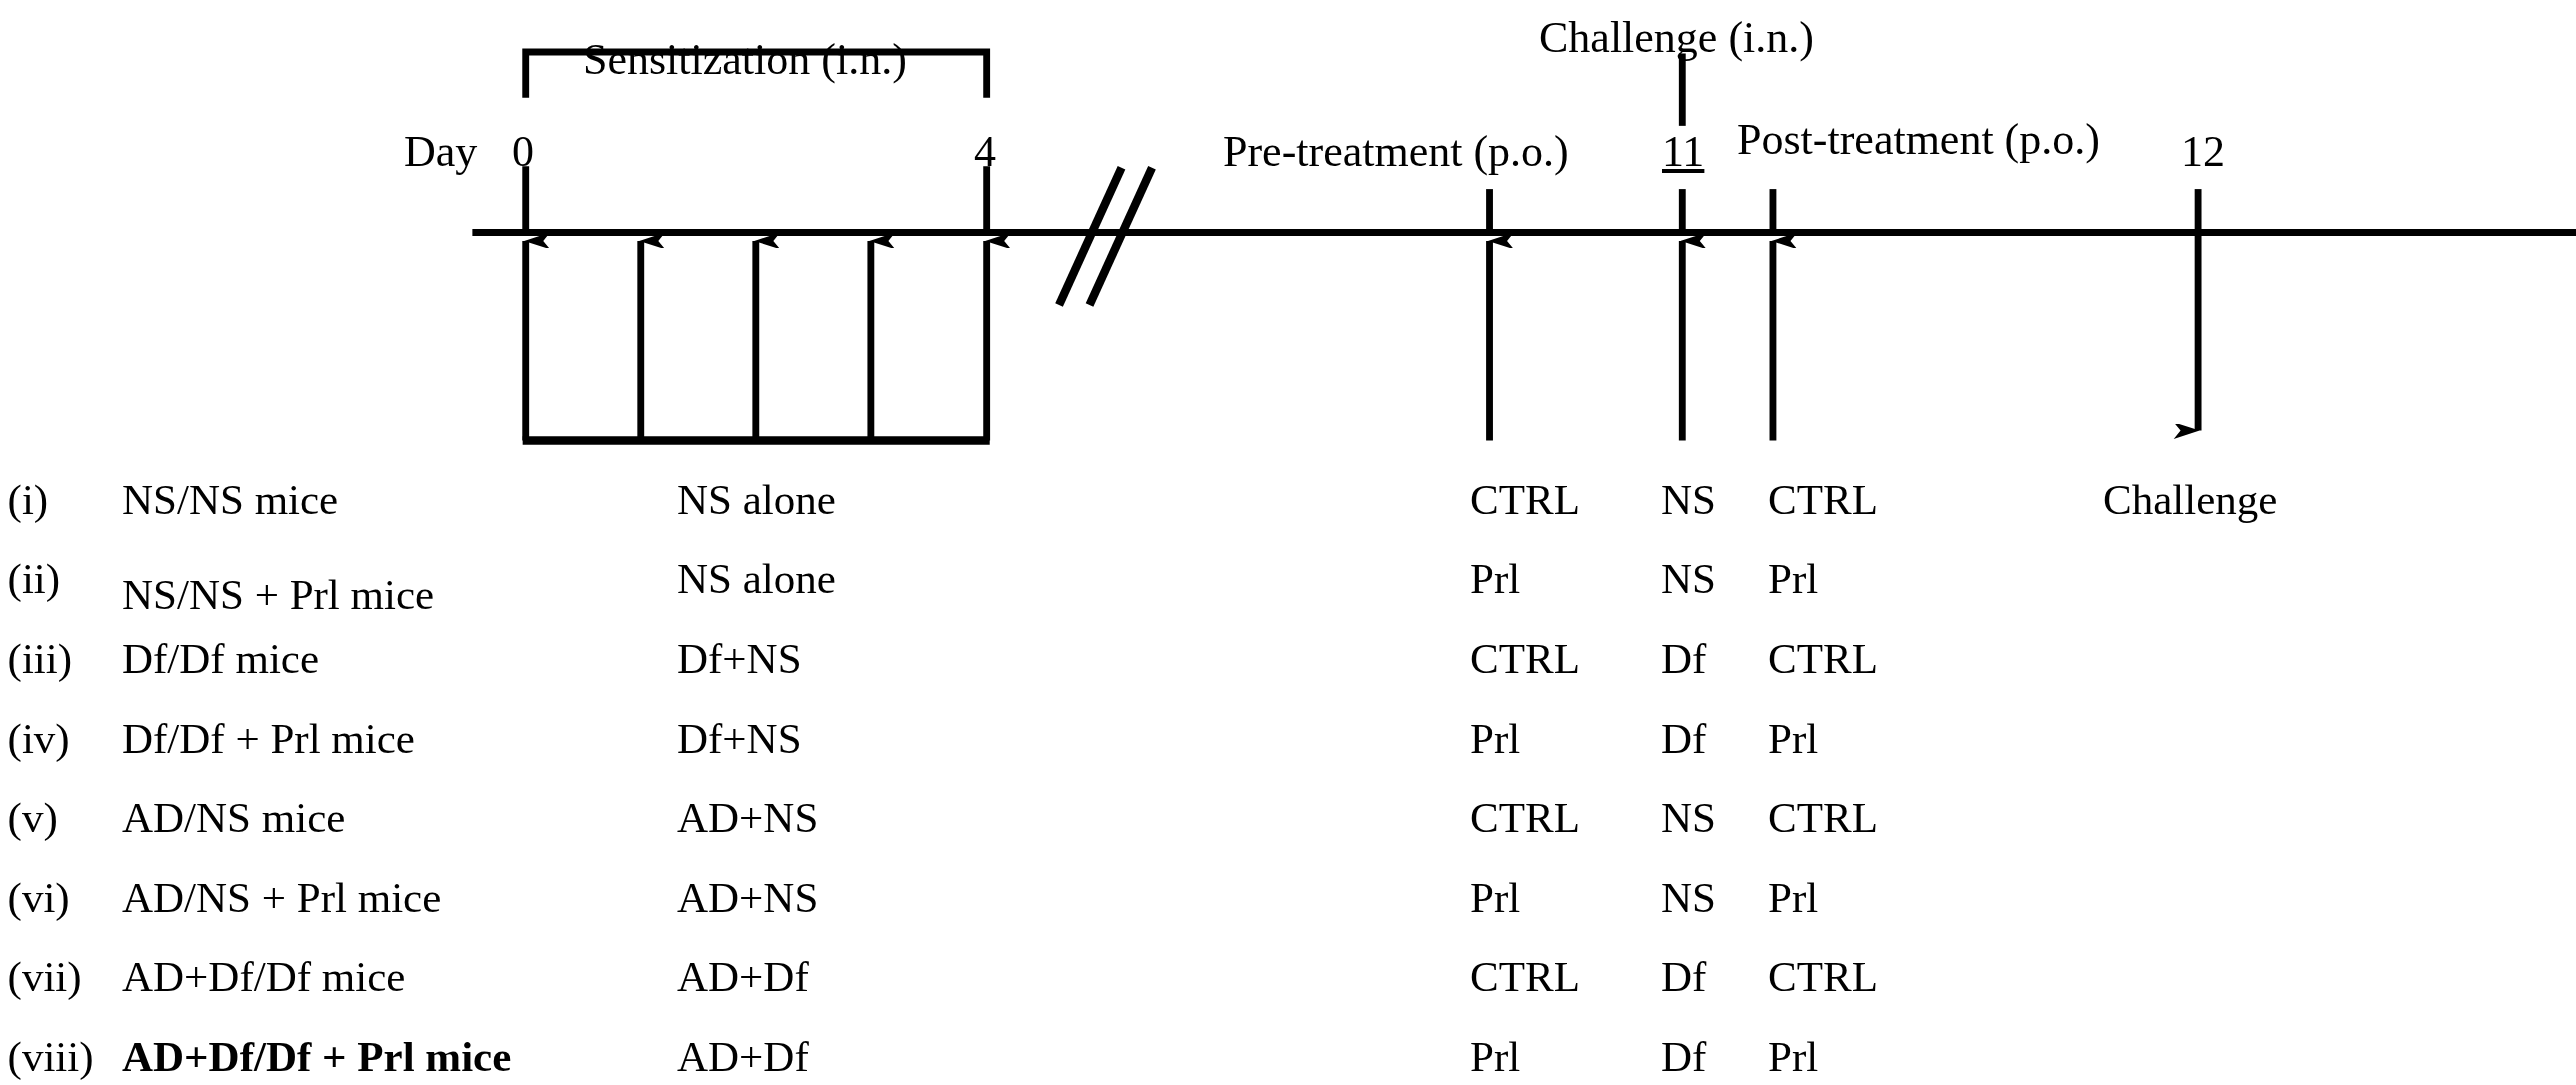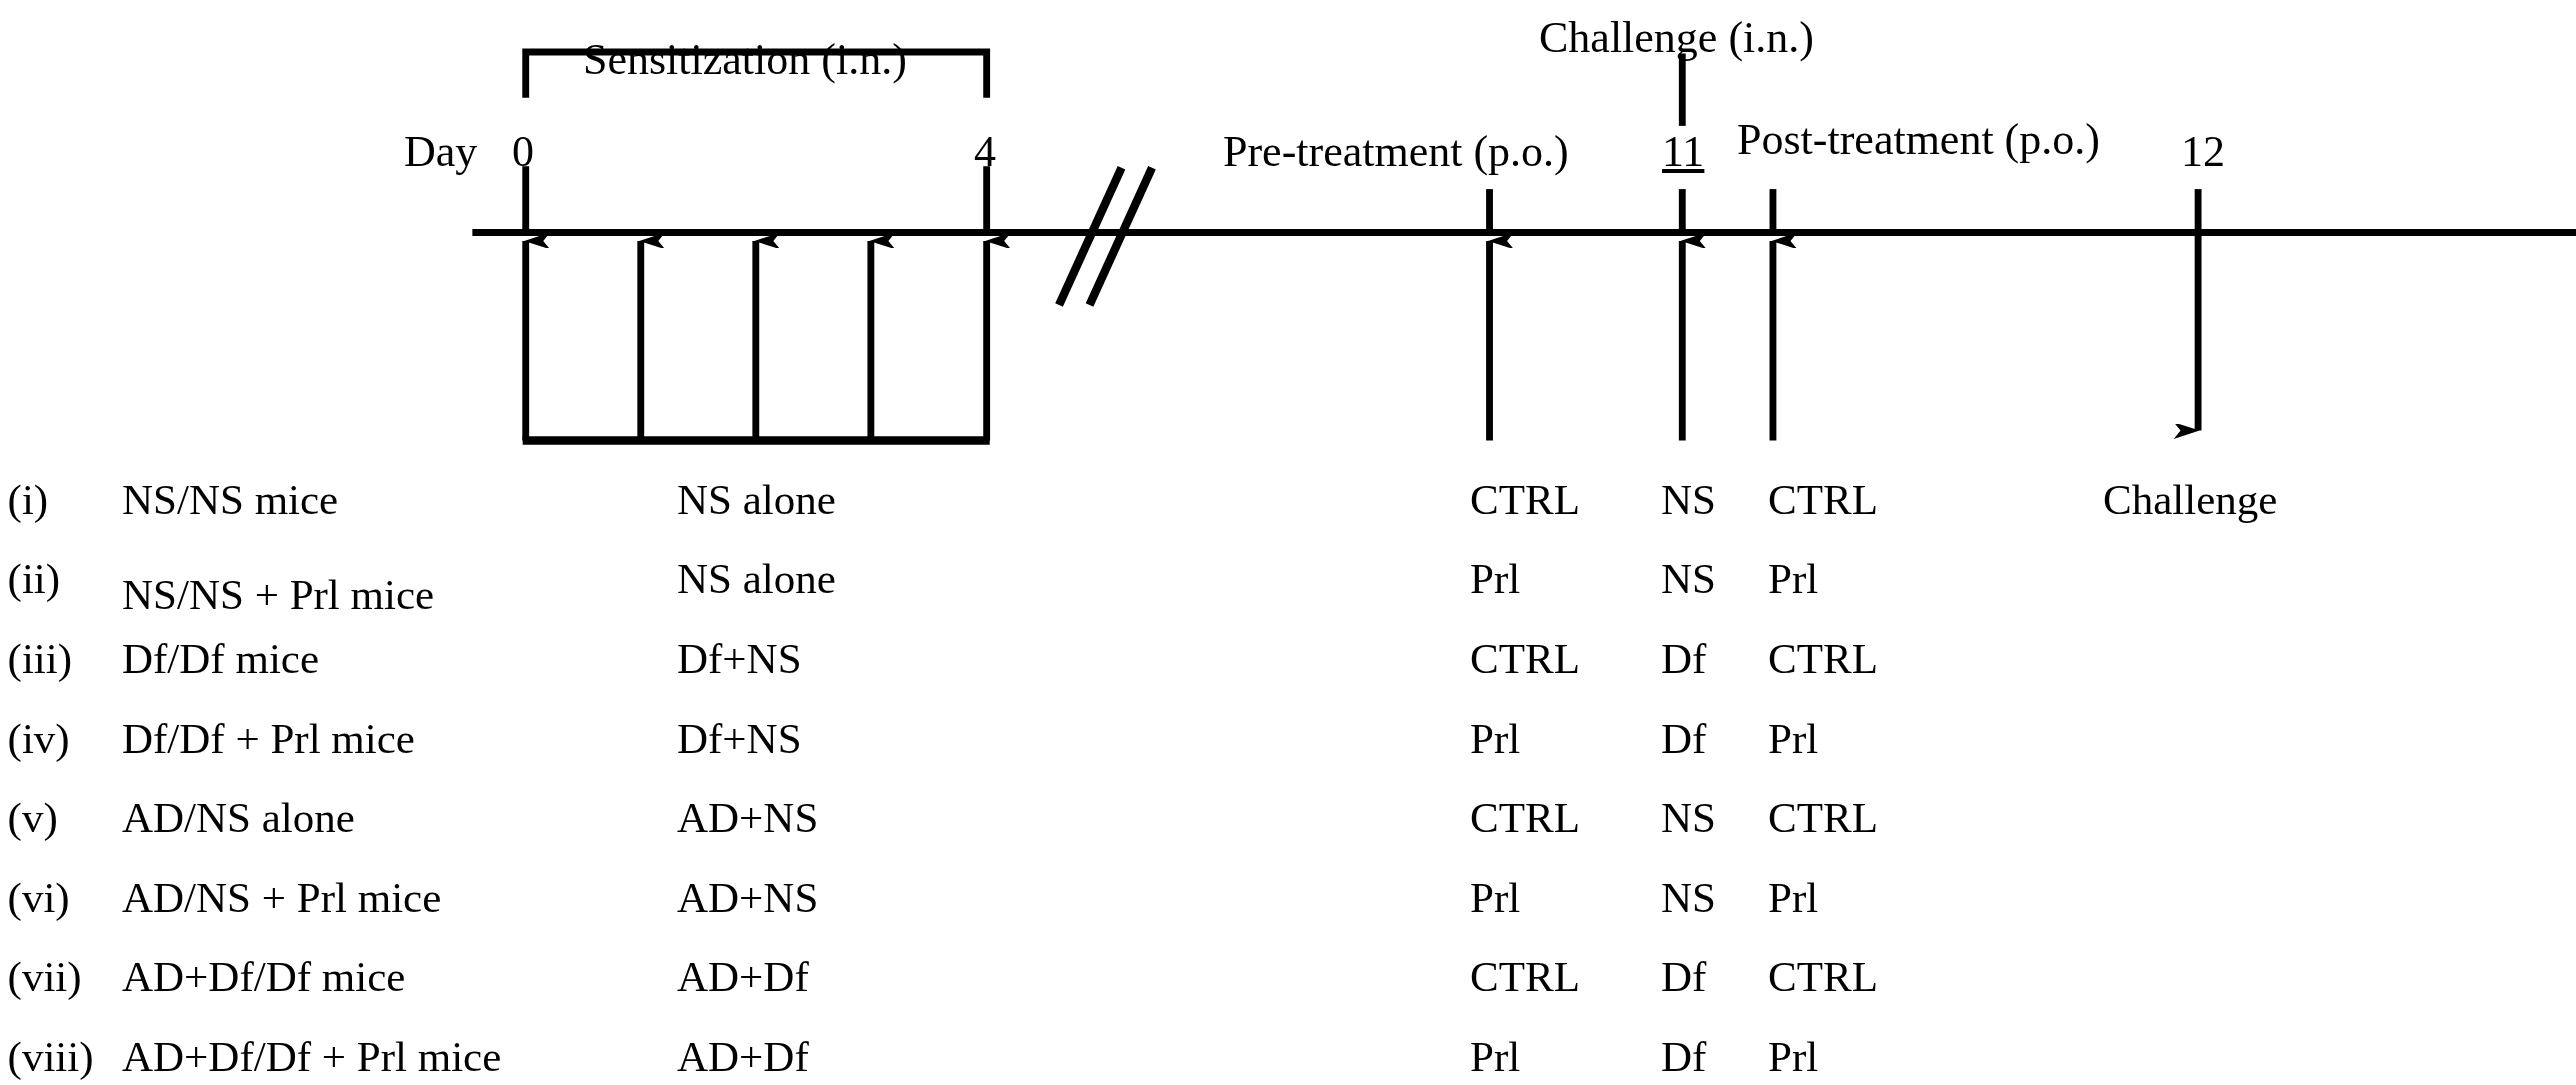--- a/index.html
+++ b/index.html
@@ -141,39 +141,39 @@
       <div class="grid-cell" style="left: 1470px; top: 637px;">CTRL</div>
       <div class="grid-cell" style="left: 1661px; top: 637px;">Df</div>
       <div class="grid-cell" style="left: 1768px; top: 637px;">CTRL</div>
       <div class="grid-cell" style="left: 7.6px; top: 717px;">(iv)</div>
       <div class="grid-cell" style="left: 122px; top: 717px;">Df/Df + Prl mice</div>
       <div class="grid-cell" style="left: 677px; top: 717px;">Df+NS</div>
       <div class="grid-cell" style="left: 1470px; top: 717px;">Prl</div>
       <div class="grid-cell" style="left: 1661px; top: 717px;">Df</div>
       <div class="grid-cell" style="left: 1768px; top: 717px;">Prl</div>
       <div class="grid-cell" style="left: 7.6px; top: 796px;">(v)</div>
-      <div class="grid-cell" style="left: 122px; top: 796px;">AD/NS alone</div>
+      <div class="grid-cell" style="left: 122px; top: 796px;">AD/NS mice</div>
       <div class="grid-cell" style="left: 677px; top: 796px;">AD+NS</div>
       <div class="grid-cell" style="left: 1470px; top: 796px;">CTRL</div>
       <div class="grid-cell" style="left: 1661px; top: 796px;">NS</div>
       <div class="grid-cell" style="left: 1768px; top: 796px;">CTRL</div>
       <div class="grid-cell" style="left: 7.6px; top: 876px;">(vi)</div>
       <div class="grid-cell" style="left: 122px; top: 876px;">AD/NS + Prl mice</div>
       <div class="grid-cell" style="left: 677px; top: 876px;">AD+NS</div>
       <div class="grid-cell" style="left: 1470px; top: 876px;">Prl</div>
       <div class="grid-cell" style="left: 1661px; top: 876px;">NS</div>
       <div class="grid-cell" style="left: 1768px; top: 876px;">Prl</div>
       <div class="grid-cell" style="left: 7.6px; top: 955px;">(vii)</div>
       <div class="grid-cell" style="left: 122px; top: 955px;">AD+Df/Df mice</div>
       <div class="grid-cell" style="left: 677px; top: 955px;">AD+Df</div>
       <div class="grid-cell" style="left: 1470px; top: 955px;">CTRL</div>
       <div class="grid-cell" style="left: 1661px; top: 955px;">Df</div>
       <div class="grid-cell" style="left: 1768px; top: 955px;">CTRL</div>
       <div class="grid-cell" style="left: 7.6px; top: 1035px;">(viii)</div>
-      <div class="grid-cell" style="left: 122px; top: 1035px;">AD+Df/Df + Prl mice</div>
+      <div class="grid-cell" style="left: 122px; top: 1035px; font-weight: bold;">AD+Df/Df + Prl mice</div>
       <div class="grid-cell" style="left: 677px; top: 1035px;">AD+Df</div>
       <div class="grid-cell" style="left: 1470px; top: 1035px;">Prl</div>
       <div class="grid-cell" style="left: 1661px; top: 1035px;">Df</div>
       <div class="grid-cell" style="left: 1768px; top: 1035px;">Prl</div>
     </div>
 
 </div>
 
 
 </body></html>

